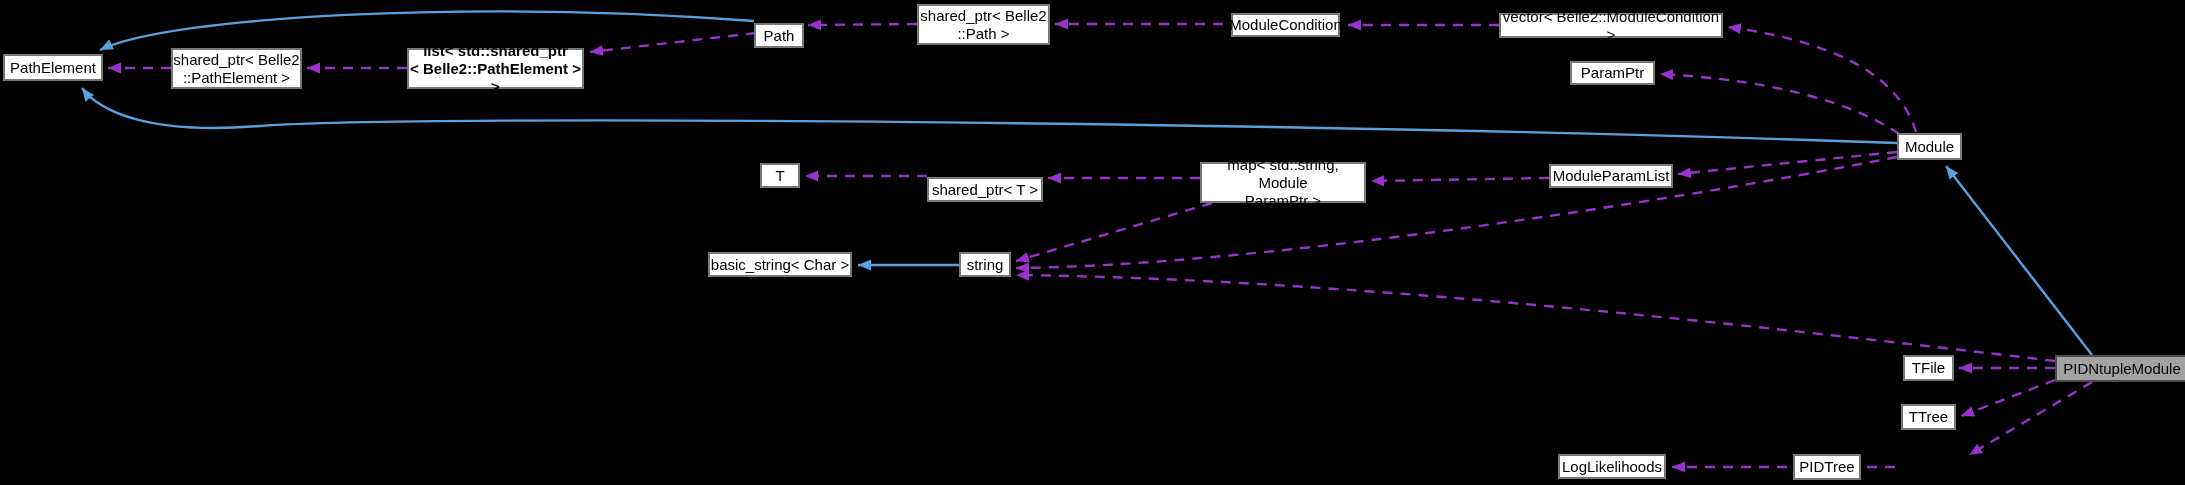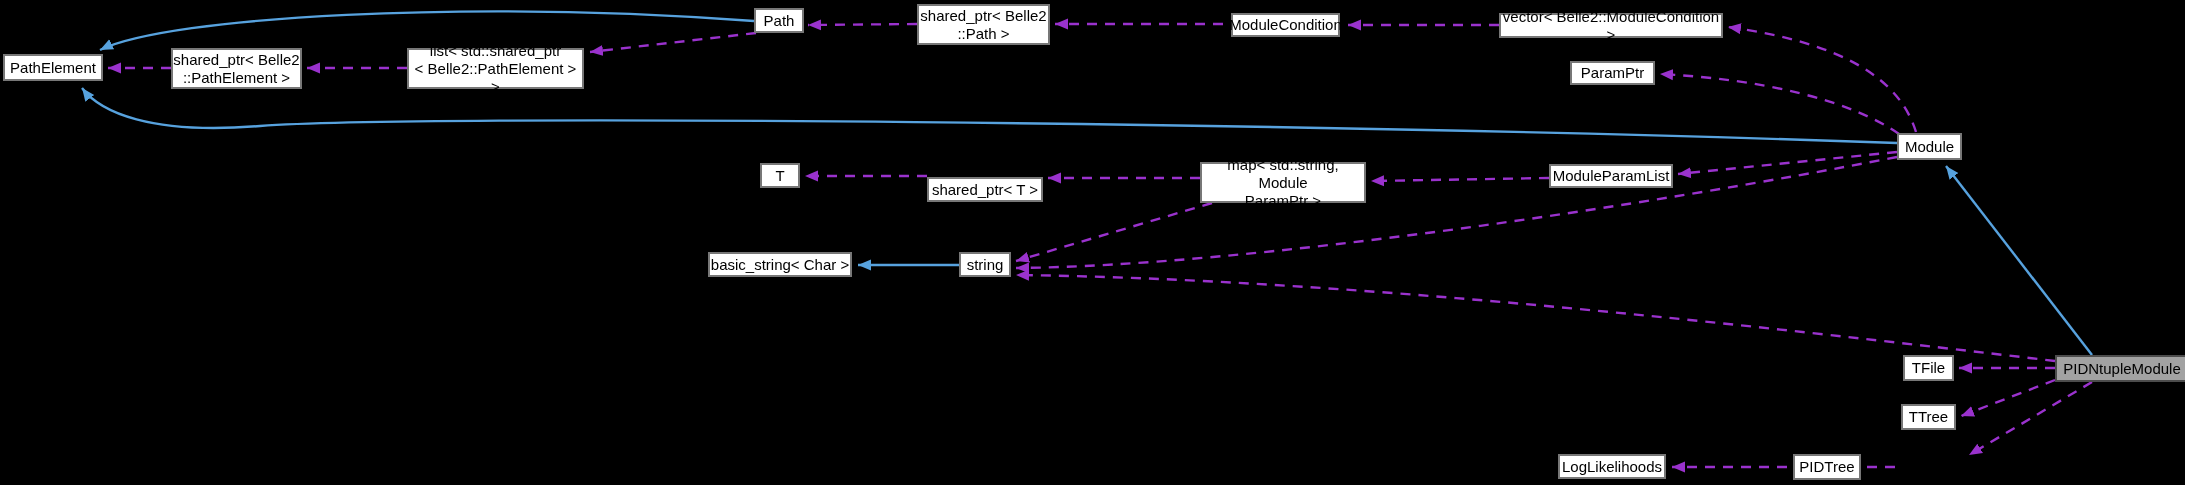--- a/index.html
+++ b/index.html
@@ -80,24 +80,24 @@
     <path class="e-use" d="M 2055,380 L 1961,416" marker-end="url(#arrow-use)"></path>
     <path class="e-use" d="M 2092,382 L 1969,455" marker-end="url(#arrow-use)"></path>
     <path class="e-use" d="M 1895,467 L 1672,467" marker-end="url(#arrow-use)"></path>
   </svg>
 
   <div class="node" style="left:3px;top:54px;width:100px;height:27px;">PathElement</div>
 
   <div class="node" style="left:171px;top:48px;width:131px;height:41px;">shared_ptr&lt; Belle2
 ::PathElement &gt;</div>
 
-  <div class="node" style="left:407px;top:48px;width:177px;height:41px;">list&lt; std::shared_ptr
+  <div class="node" style="left:407px;top:48px;width:177px;height:41px;font-weight:bold;">list&lt; std::shared_ptr
 &lt; Belle2::PathElement &gt; &gt;</div>
 
-  <div class="node" style="left:754px;top:8px;width:50px;height:25px;">Path</div>
+  <div class="node" style="left:754px;top:23px;width:50px;height:25px;">Path</div>
 
   <div class="node" style="left:917px;top:4px;width:133px;height:41px;">shared_ptr&lt; Belle2
 ::Path &gt;</div>
 
   <div class="node" style="left:1223px;top:13px;width:109px;height:24px;margin-left:8px;">ModuleCondition</div>
 
   <div class="node" style="left:1499px;top:13px;width:224px;height:25px;">vector&lt; Belle2::ModuleCondition &gt;</div>
 
   <div class="node" style="left:1570px;top:61px;width:85px;height:24px;">ParamPtr</div>
 

